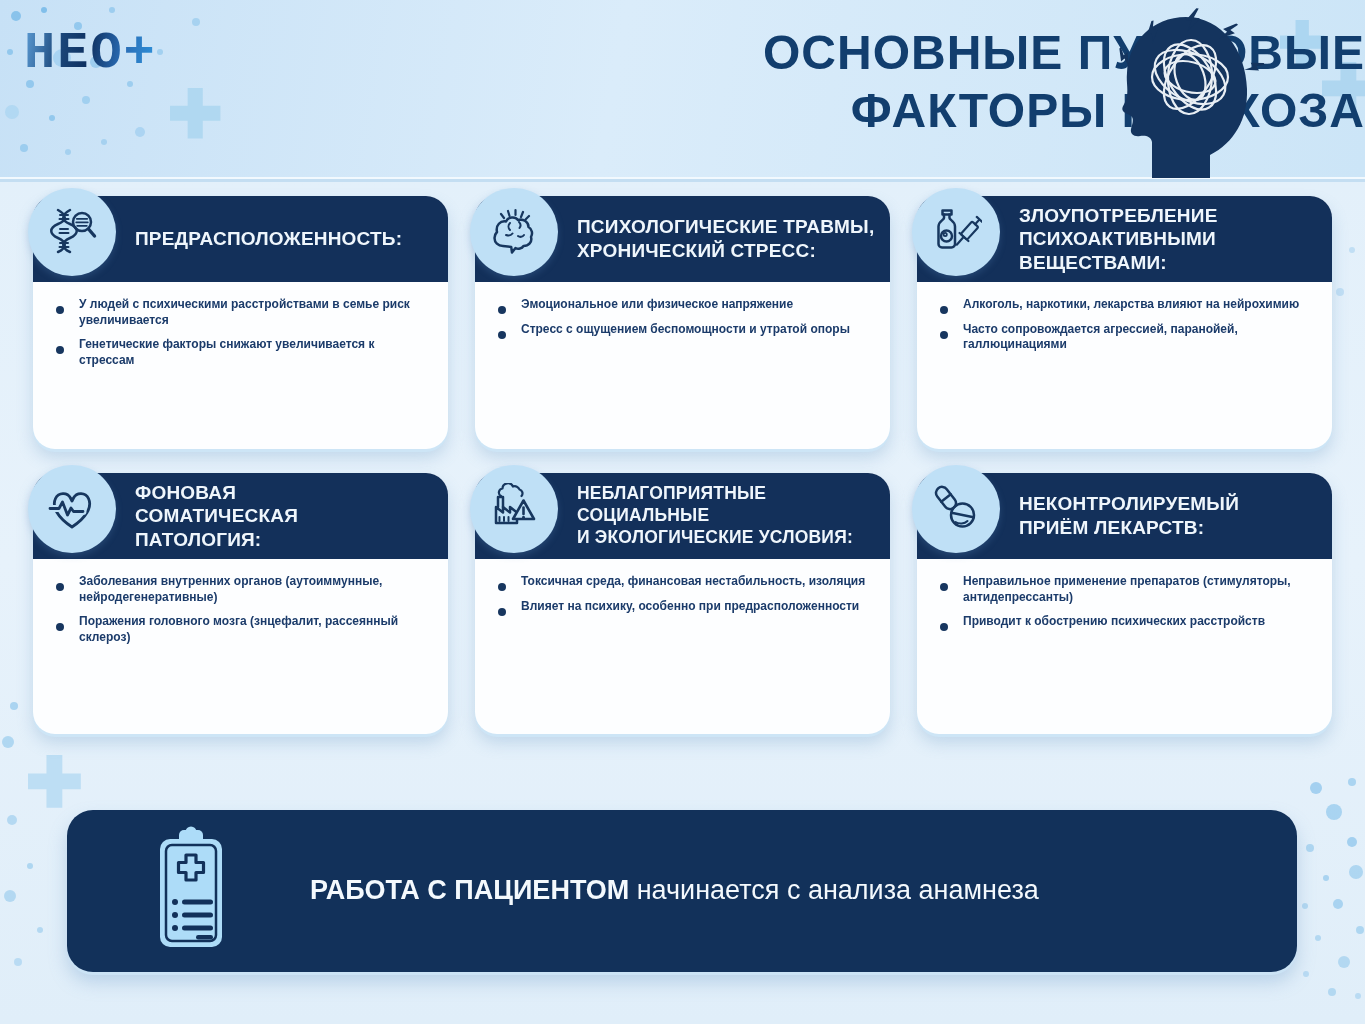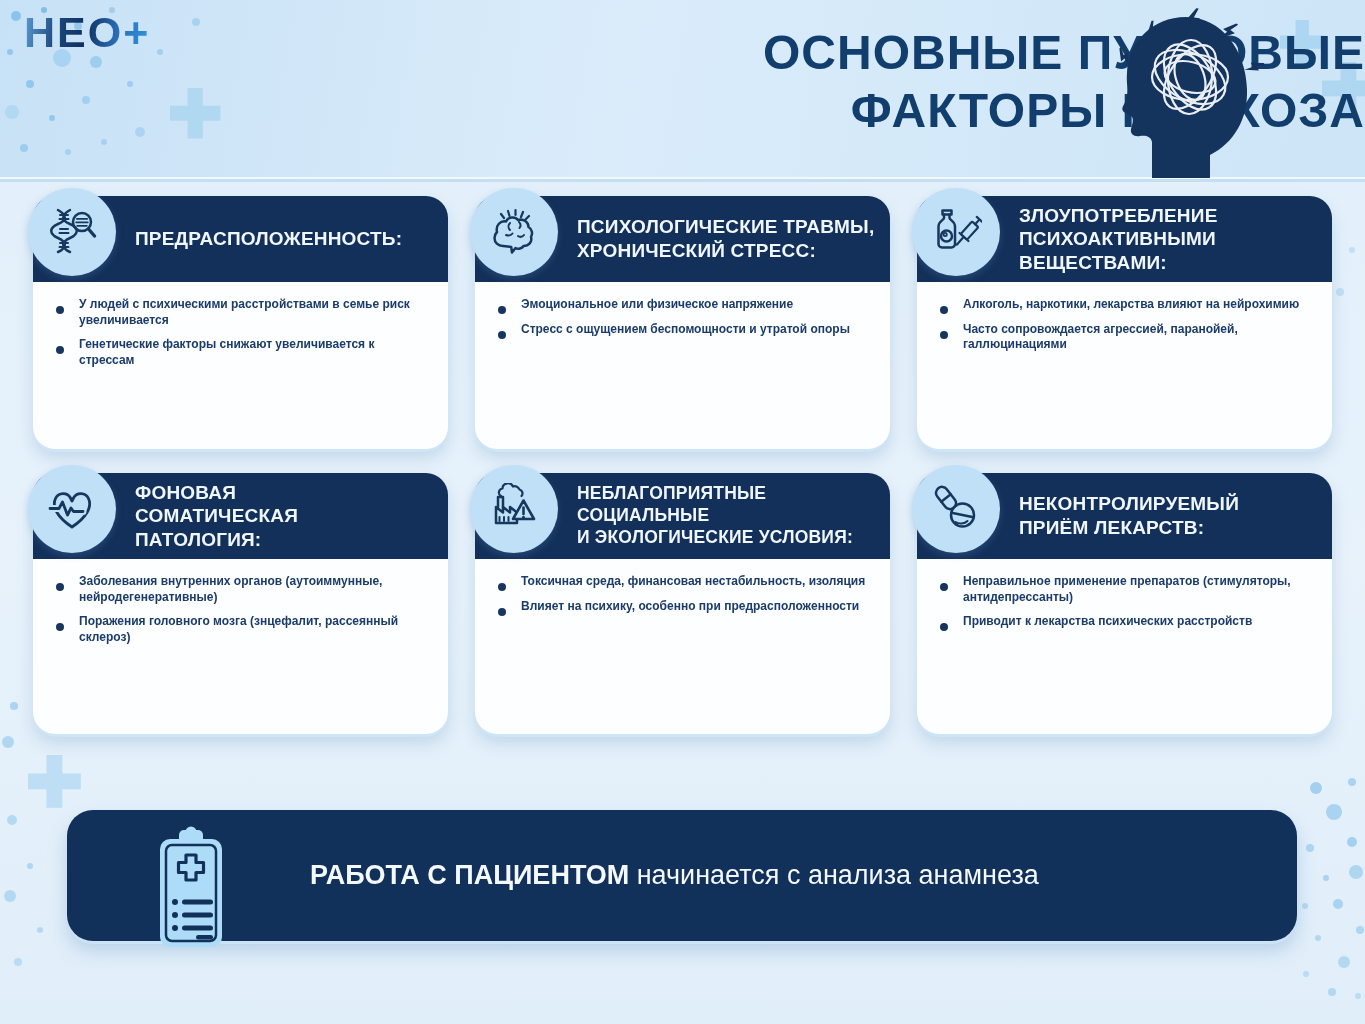--- a/index.html
+++ b/index.html
@@ -3,23 +3,23 @@
 <meta charset="utf-8">
 <style>
   html,body{margin:0;padding:0;background:#cfe3f2;}
   .page{position:relative;width:1365px;height:1024px;overflow:hidden;
         background:linear-gradient(180deg,#e1effa 0%,#e7f2fb 55%,#e0eef9 100%);
         font-family:"Liberation Sans",sans-serif;}
   
   .header-band{position:absolute;top:0;left:0;right:0;height:177px;z-index:0;
         background:linear-gradient(100deg,#c7e1f6 0%,#daecfa 45%,#cce5f7 100%);
         border-bottom:2px solid #f2f9fe;box-shadow:0 3px 0 #c4def2;}
-  .logo{position:absolute;top:8px;left:24px;z-index:3;font-size:43px;font-weight:bold;letter-spacing:2px;
+  .logo{position:absolute;top:24px;left:24px;z-index:3;font-size:52px;font-weight:bold;letter-spacing:2px;
         background:linear-gradient(100deg,#5e9fd8 0%,#1b4679 28%,#0f3161 48%,#2a6cb4 72%,#2f97e0 100%);
-        -webkit-background-clip:text;background-clip:text;color:transparent;}
+        -webkit-background-clip:text;background-clip:text;color:transparent;font-family:Liberation Mono, monospace;}
   .title{position:absolute;top:24px;left:0;width:100%;z-index:2;text-align:right;
         font-size:48px;line-height:1.2;font-weight:bold;color:#123e6e;letter-spacing:1px;white-space:pre-line;}
   .head-illustration{position:absolute;top:5px;left:1088px;z-index:2;}
   
   .decor{position:absolute;inset:0;z-index:1;pointer-events:none;}
   
   .cards{position:absolute;top:196px;left:33px;width:1299px;z-index:2;
         display:grid;grid-template-columns:repeat(3,1fr);grid-template-rows:253px 261px;
         column-gap:27px;row-gap:24px;}
   .card{position:relative;background:#fdfeff;border-radius:22px;
@@ -31,21 +31,21 @@
   .icon-circle{position:absolute;top:-8px;left:-5px;width:88px;height:88px;border-radius:50%;
         background:#bfe0f6;display:flex;align-items:center;justify-content:center;
         box-shadow:0 3px 7px rgba(90,140,190,.25);}
   .icon-circle svg{stroke:#17375f;fill:none;stroke-width:2.5;stroke-linecap:round;stroke-linejoin:round;}
   .card-body{padding:15px 20px 8px 16px;}
   .bullets{margin:0;padding:0;list-style:none;}
   .bullets li{position:relative;padding-left:30px;margin-bottom:9px;
         font-size:12px;line-height:1.31;font-weight:bold;color:#1b3b6a;}
   .bullets li::before{content:"";position:absolute;left:7px;top:9px;width:8px;height:8px;border-radius:50%;background:#17365f;}
   
-  .banner{position:absolute;left:67px;top:810px;width:1230px;height:131px;z-index:2;
+  .banner{position:absolute;left:67px;top:810px;width:1230px;height:162px;z-index:2;
         background:#12315a;border-radius:26px;
         box-shadow:0 3px 0 #cbe3f5,0 10px 18px rgba(110,155,200,.35);}
   .banner-icon{position:absolute;left:88px;top:15px;}
   .banner-text{position:absolute;left:243px;top:50%;transform:translateY(-50%);
         color:#f4f9fd;font-size:27px;line-height:1.38;font-weight:normal;}
   .banner-text .b{font-weight:bold;}
 </style>
 </head>
 <body>
 
@@ -264,21 +264,21 @@
             <path d="M10 15 h12"></path>
           </g>
           <circle cx="32.5" cy="32" r="11.5"></circle>
           <path d="M21.5 29.8 L43.5 34.2"></path>
           <path d="M25.5 39 c3.5 2.5 9 2 12 -1" stroke-width="2"></path>
         </svg>
       </div>
       <div class="card-body">
         <ul class="bullets">
           <li>Неправильное применение препаратов (стимуляторы, антидепрессанты)</li>
-          <li>Приводит к лекарства психических расстройств</li>
+          <li>Приводит к обострению психических расстройств</li>
         </ul>
       </div>
     </div>
 
   </div>
 
   <div class="banner">
     <svg class="banner-icon" width="72" height="126" viewBox="0 0 72 126">
       <rect x="24" y="5" width="24" height="14" rx="5" fill="#addcf8"></rect>
       <circle cx="36" cy="7" r="5.5" fill="#addcf8"></circle>

